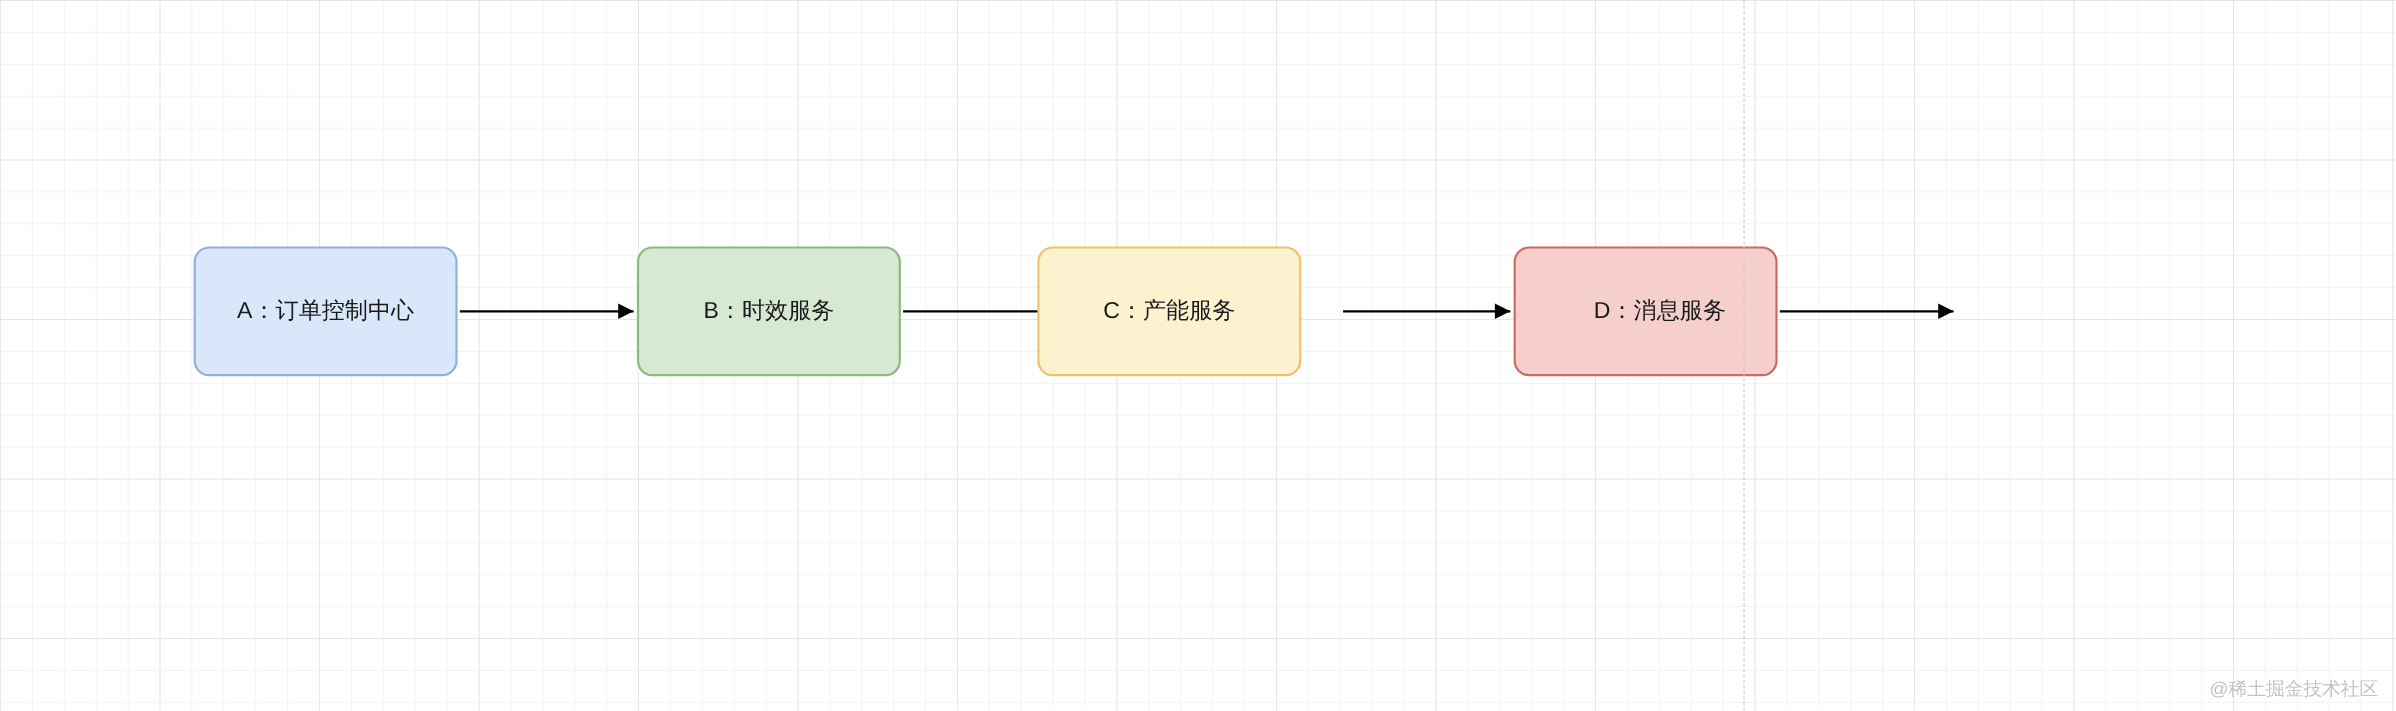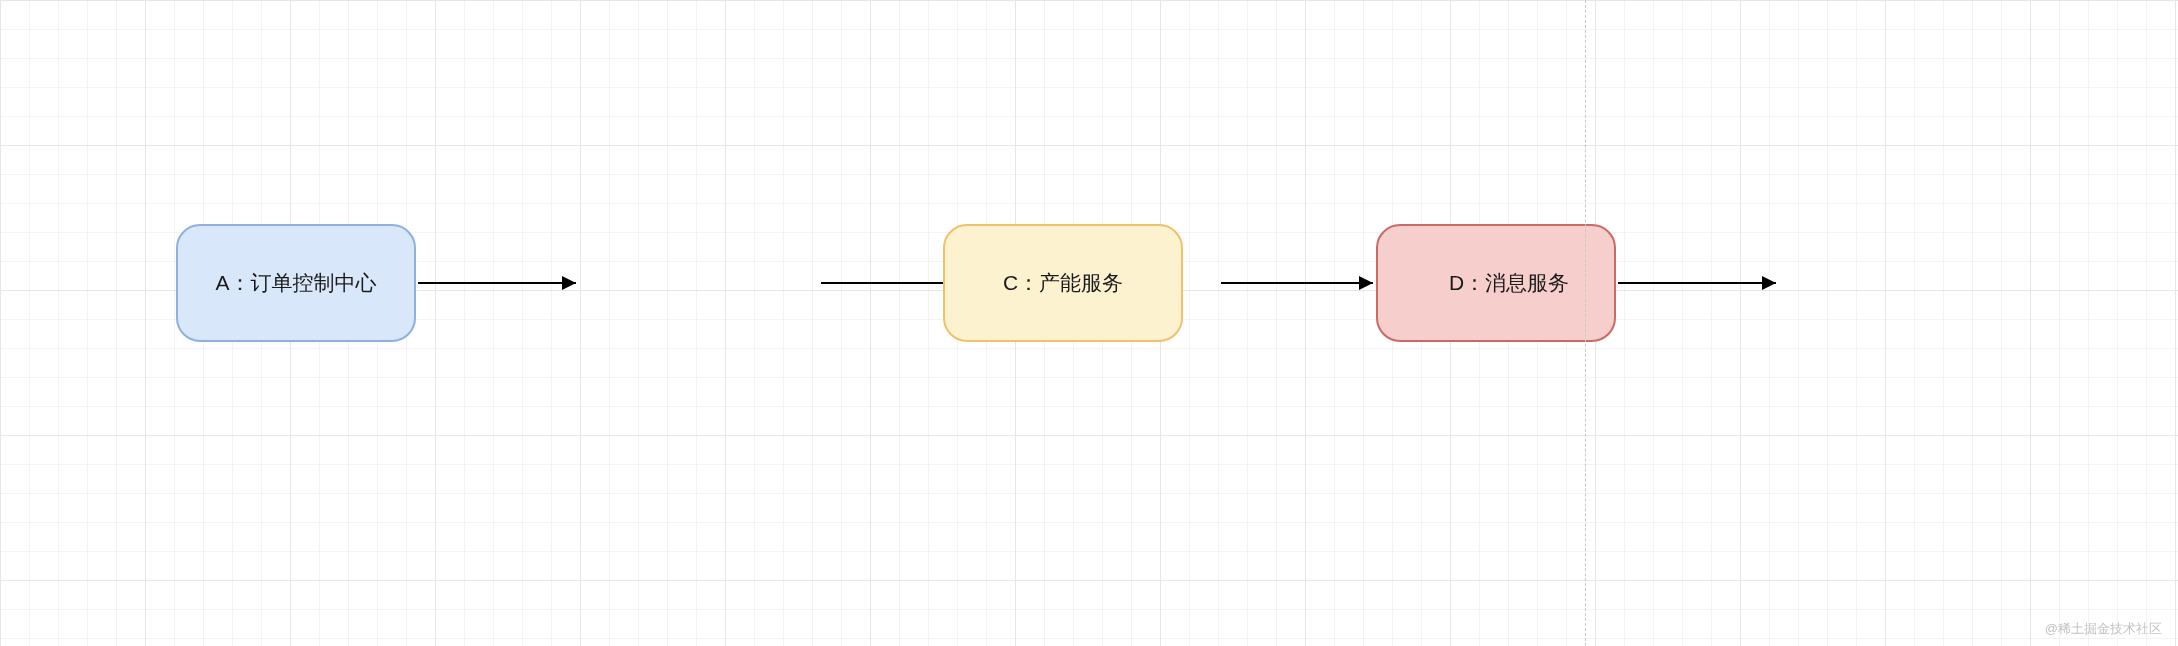--- a/index.html
+++ b/index.html
@@ -31,21 +31,21 @@
     height: 100%;
     pointer-events: none;
   }
 
   .node {
     position: absolute;
     width: 240px;
     height: 118px;
     top: 224px;
     border: 2px solid #999;
-    border-radius: 24px;
+    border-radius: 14px;
     box-sizing: border-box;
     display: flex;
     align-items: center;
     justify-content: center;
     font-size: 21px;
     color: #1a1a1a;
     text-align: center;
     line-height: 1.3;
     padding: 4px 10px;
   }
@@ -62,21 +62,21 @@
     top: 0;
     height: 100%;
     width: 0;
     border-left: 1px dashed #c9c9c9;
   }
 
   .watermark {
     position: absolute;
     right: 16px;
     bottom: 8px;
-    font-size: 13px;
+    font-size: 17px;
     color: #c3c3c3;
     user-select: none;
     text-align: right;
   }
 </style>
 </head>
 <body>
 
 <div class="canvas">
 
@@ -89,20 +89,23 @@
   <line x1="418" y1="283" x2="576" y2="283" stroke="#000000" stroke-width="2" marker-end="url(#arrowhead)"></line>
       <line x1="821" y1="283" x2="976" y2="283" stroke="#000000" stroke-width="2" marker-end="url(#arrowhead)"></line>
       <line x1="1221" y1="283" x2="1373" y2="283" stroke="#000000" stroke-width="2" marker-end="url(#arrowhead)"></line>
       <line x1="1618" y1="283" x2="1776" y2="283" stroke="#000000" stroke-width="2" marker-end="url(#arrowhead)"></line>
     </svg>
 
   <div class="node node-a" style="background-color: rgb(217, 231, 251); border-color: rgb(143, 176, 222);">
     <span>A：订单控制中心</span>
   </div>
 
+  <div class="node node-b" style="background-color: rgb(215, 233, 211); border-color: rgb(140, 186, 125);">
+    <span>B：时效服务</span>
+  </div>
 
   <div class="node node-c" style="background-color: rgb(253, 242, 208); border-color: rgb(240, 193, 105);">
     <span>C：产能服务</span>
   </div>
 
   <div class="node node-d" style="background-color: rgb(246, 207, 205); border-color: rgb(202, 106, 100);">
     <span>D：消息服务</span>
   </div>
 
 

